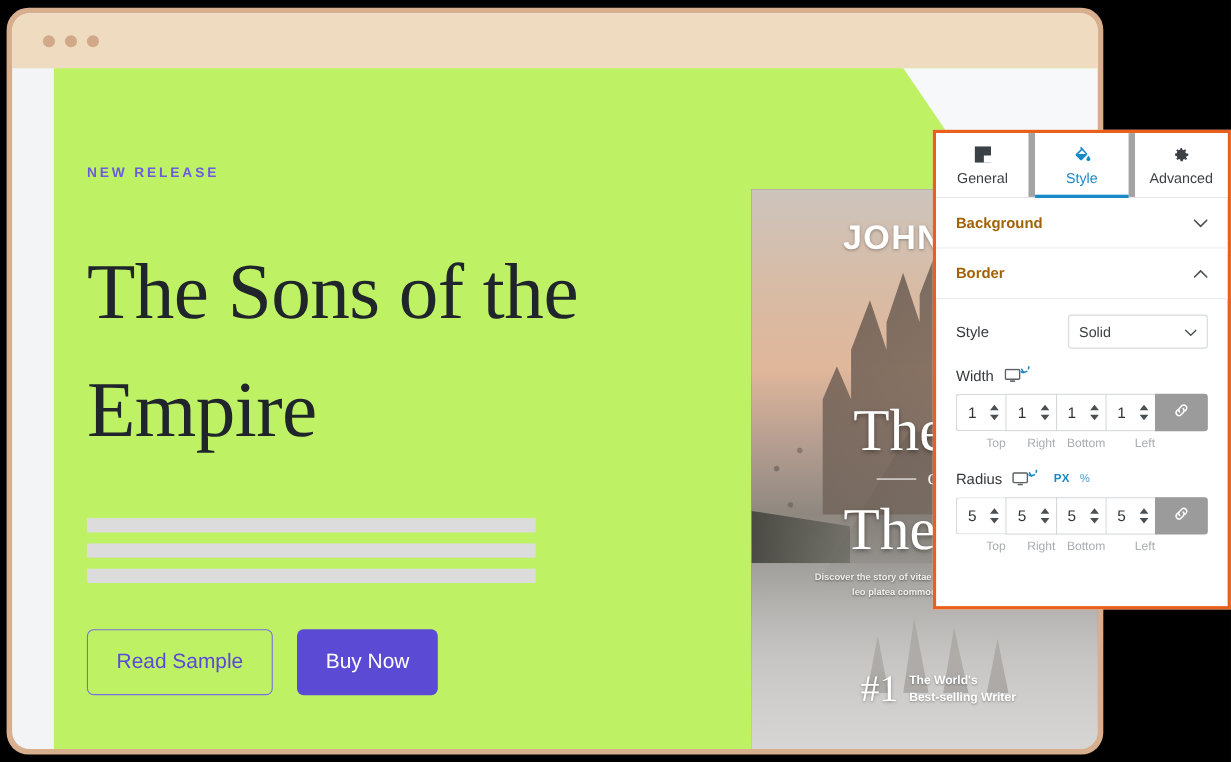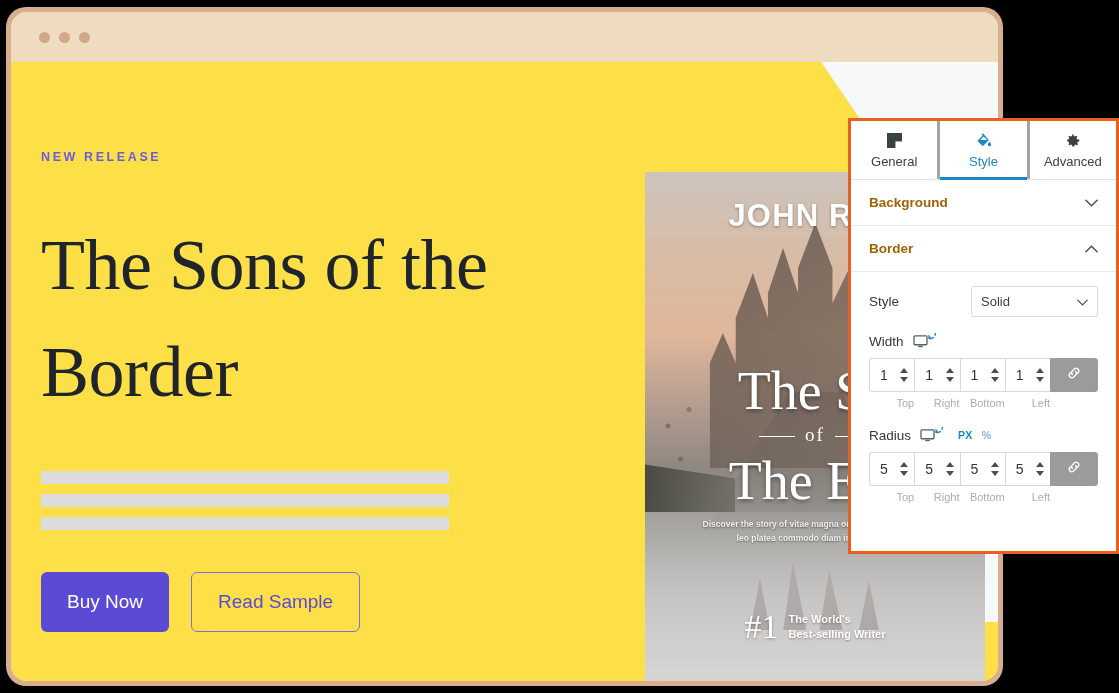--- a/index.html
+++ b/index.html
@@ -38,22 +38,23 @@
   }
   .win-dot {
     width: 11px; height: 11px;
     border-radius: 50%;
     background: #d2a988;
     margin-right: 9px;
   }
   #page-body {
     flex: 1 1 auto;
     position: relative;
-    background: #fde047;
+    background: #bef264;
     overflow: hidden;
+    margin-left: 38px;
   }
 
   
   #deco-shape {
     position: absolute;
     right: 0px; top: -40px;
     width: 340px; height: 600px;
     background: #f6f8f9;
     clip-path: polygon(40% 0, 100% 0, 100% 100%, 40% 100%, 100% 50%);
     pointer-events: none;
@@ -252,21 +253,21 @@
     background: #fff;
   }
   .panel-tab {
     flex: 1 1 0;
     display: flex; flex-direction: column;
     align-items: center; justify-content: center;
     gap: 5px;
     font-size: 13px;
     color: #3c4144;
     cursor: pointer;
-    border-right: 3px solid #a3a3a3;
+    border-right: 6px solid #a3a3a3;
     position: relative;
     background: #fff;
   }
   .panel-tab:last-child { border-right: none; }
   .panel-tab.active { color: #1e87c4; }
   .panel-tab.active::after {
     content: "";
     position: absolute; left: 0; right: 0; bottom: -1px;
     height: 3px; background: #1788c8;
   }
@@ -366,29 +367,29 @@
       <div class="win-dot"></div>
       <div class="win-dot"></div>
     </div>
 
     <div id="page-body">
 
       <div id="deco-shape"></div>
 
       <div id="hero">
         <div id="eyebrow">NEW RELEASE</div>
-        <h1 id="hero-title">The Sons of the Border</h1>
+        <h1 id="hero-title">The Sons of the Empire</h1>
         <div id="skeletons">
           <div class="skeleton-line"></div>
           <div class="skeleton-line"></div>
           <div class="skeleton-line"></div>
         </div>
         <div id="cta-row">
+          <button id="read-sample-btn">Read Sample</button>
           <button id="buy-now-btn">Buy Now</button>
-          <button id="read-sample-btn">Read Sample</button>
         </div>
       </div>
 
       <div id="book-cover">
         <div id="cover-sky"></div>
         <div id="cover-water"></div>
         <div id="cover-road"></div>
         <div id="cover-castle"></div>
         <div id="cover-castle-reflect"></div>
         <div id="cover-wall-l"></div>

